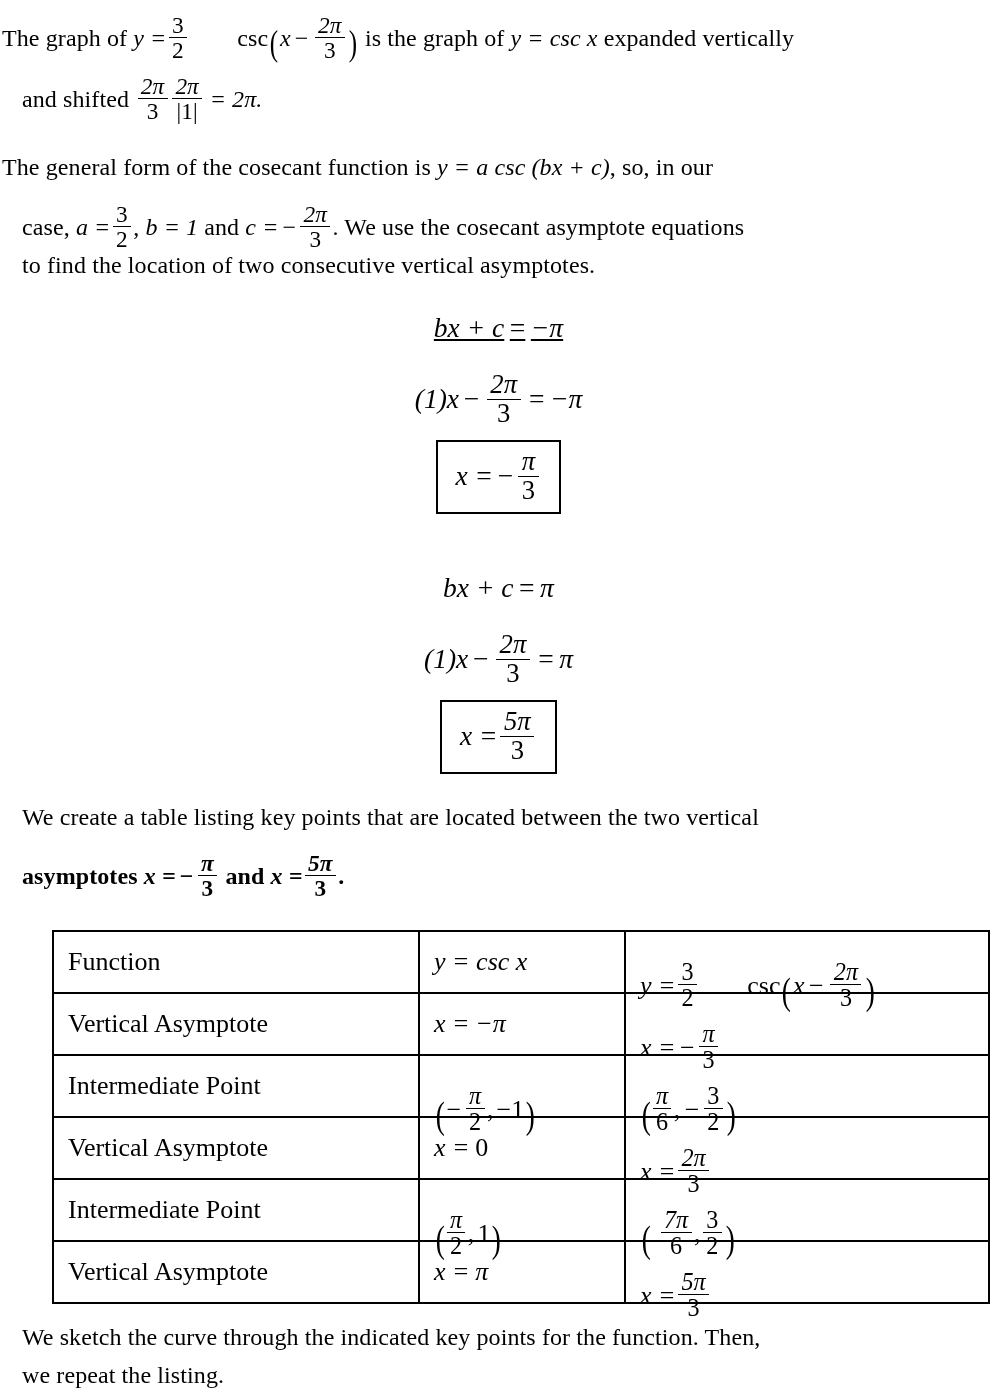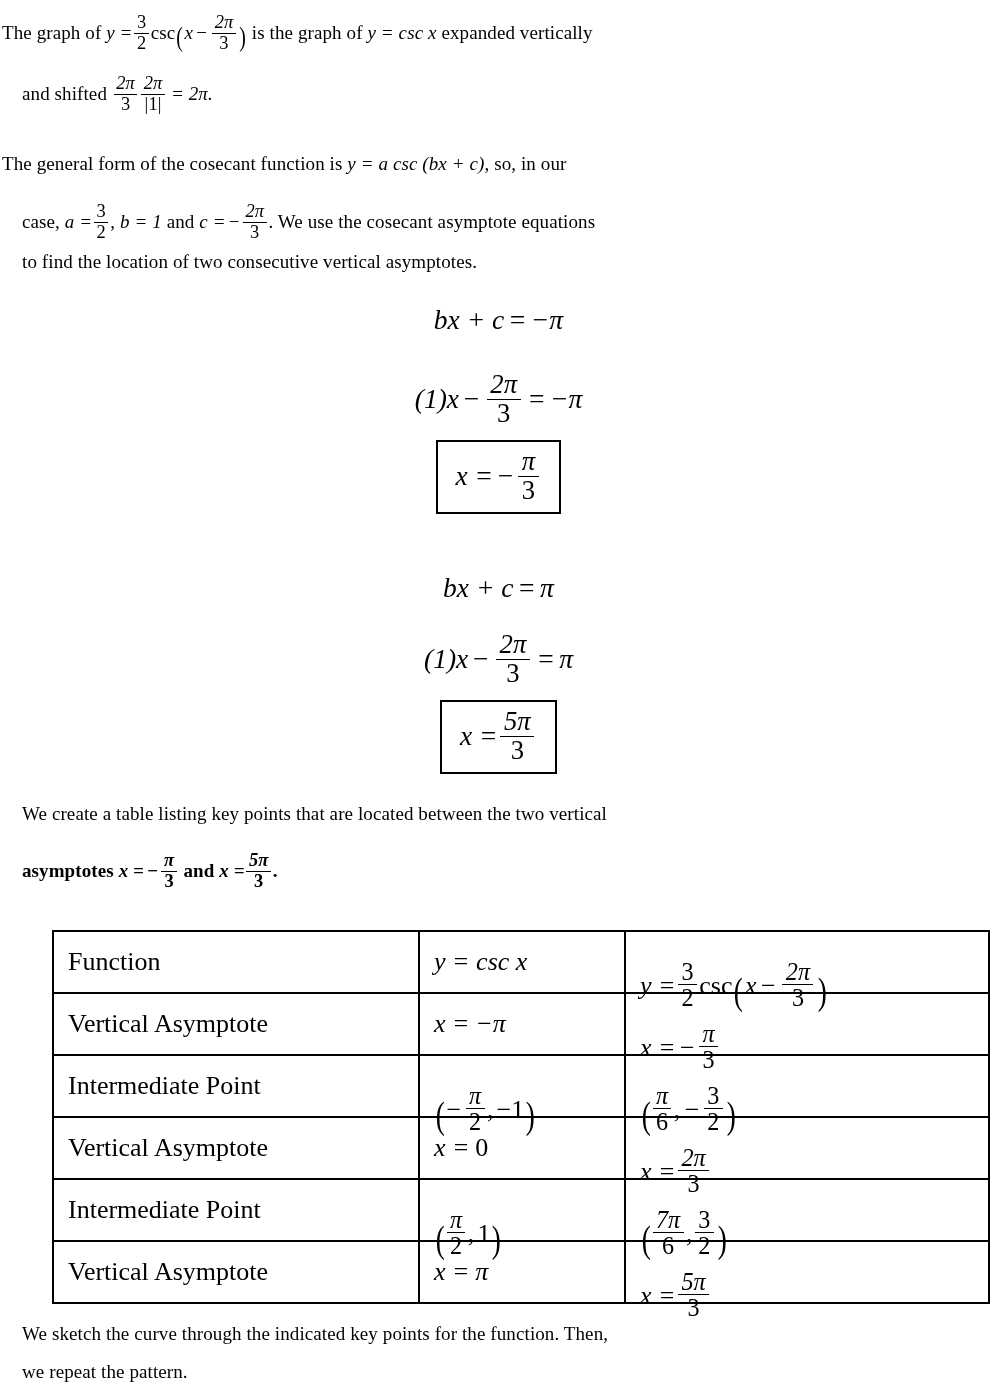--- a/index.html
+++ b/index.html
@@ -19,32 +19,32 @@
   .page {
     position: relative;
     width: 997px;
     height: 1396px;
     padding: 0;
   }
 
   
   .para {
     position: absolute;
-    font-size: 19px;
+    font-size: 24px;
     line-height: 1.30;
     letter-spacing: 0.1px;
     text-align: justify;
     text-justify: inter-word;
   }
   .para.nojust { text-align: left; margin-left: 20px; }
 
   
   .mi { font-style: italic; font-family: "Liberation Serif", serif; }
   .mn { font-style: normal; }
-  .mop { font-style: normal; }            
+  .mop { font-style: normal; margin-left: 48px; }            
   .mrel { padding: 0 .20em; font-style: normal; }
   .mbin { padding: 0 .17em; font-style: normal; }
   .mpi  { font-style: italic; font-family: "Liberation Serif", serif; }
 
   
   .frac {
     display: inline-block;
     vertical-align: -0.52em;
     text-align: center;
     line-height: 0.96;
@@ -139,21 +139,21 @@
   </div>
 
   <div class="para nojust" style="left:2px; top:203px; width:993px;">
     <span>case, </span><span class="mi">a =</span><span class="frac"><span class="num mn">3</span><span class="den mn">2</span></span><span>, </span><span class="mi">b = 1</span><span> and </span><span class="mi">c =</span><span class="mbin">−</span><span class="frac" style="margin-left:0"><span class="num mpi">2π</span><span class="den mn">3</span></span><span>. We use the cosecant asymptote equations</span>
   </div>
 
   <div class="para nojust" style="left:2px; top:250px; width:993px;">
     <span>to find the location of two consecutive vertical asymptotes.</span>
   </div>
 
-  <div class="disp" style="top:304px;">
+  <div class="disp" style="top:312px;text-decoration:underline;">
     <span class="mi">bx + c</span><span class="mrel">=</span><span class="mpi">−π</span>
   </div>
 
   <div class="disp" style="top:372px;">
     <span class="mi">(1)x</span><span class="mbin">−</span><span class="frac"><span class="num mpi">2π</span><span class="den mn">3</span></span><span class="mrel">=</span><span class="mpi">−π</span>
   </div>
 
   <div class="disp" style="top:440px;">
     <span class="boxed"><span class="mi">x =</span><span class="mbin">−</span><span class="frac" style="margin-left:0"><span class="num mpi">π</span><span class="den mn">3</span></span></span>
   </div>
@@ -230,21 +230,21 @@
       </tr>
 
       <tr>
         <td class="c0">
           <span class="lbl">Intermediate Point</span>
         </td>
         <td class="c1">
           <span class="cellwrap"><span class="cellinner"><span class="bigparen">(</span><span class="frac sm" style="margin-left:0"><span class="num mpi">π</span><span class="den mn">2</span></span><span class="mn">,</span><span class="mn" style="padding-left:.12em">1</span><span class="bigparen">)</span></span></span>
         </td>
         <td class="c2">
-          <span class="cellwrap"><span class="cellinner"><span class="bigparen">(</span><span class="frac sm" style="margin-left:0"><span class="num mpi">7π</span><span class="den mn">6</span></span><span class="mn">,</span><span class="frac sm"><span class="num mn">3</span><span class="den mn">2</span></span><span class="bigparen">)</span></span></span>
+          <span class="cellwrap"><span class="cellinner"><span class="bigparen">(</span><span class="frac sm" style="margin-left:8px"><span class="num mpi">7π</span><span class="den mn">6</span></span><span class="mn">,</span><span class="frac sm"><span class="num mn">3</span><span class="den mn">2</span></span><span class="bigparen">)</span></span></span>
         </td>
       </tr>
 
       <tr>
         <td class="c0">
           <span class="lbl">Vertical Asymptote</span>
         </td>
         <td class="c1">
           <span class="mi">x =</span><span class="mpi" style="padding-left:.22em">π</span>
         </td>
@@ -253,16 +253,16 @@
         </td>
       </tr>
 
     </tbody>
   </table>
 
   <div class="para nojust" style="left:2px; top:1322px; width:993px;">
     <span>We sketch the curve through the indicated key points for the function.  Then,</span>
   </div>
   <div class="para nojust" style="left:2px; top:1360px; width:993px;">
-    <span>we repeat the pattern.</span>
+    <span>we repeat the listing.</span>
   </div>
 
 </div>
 
 </body></html>

